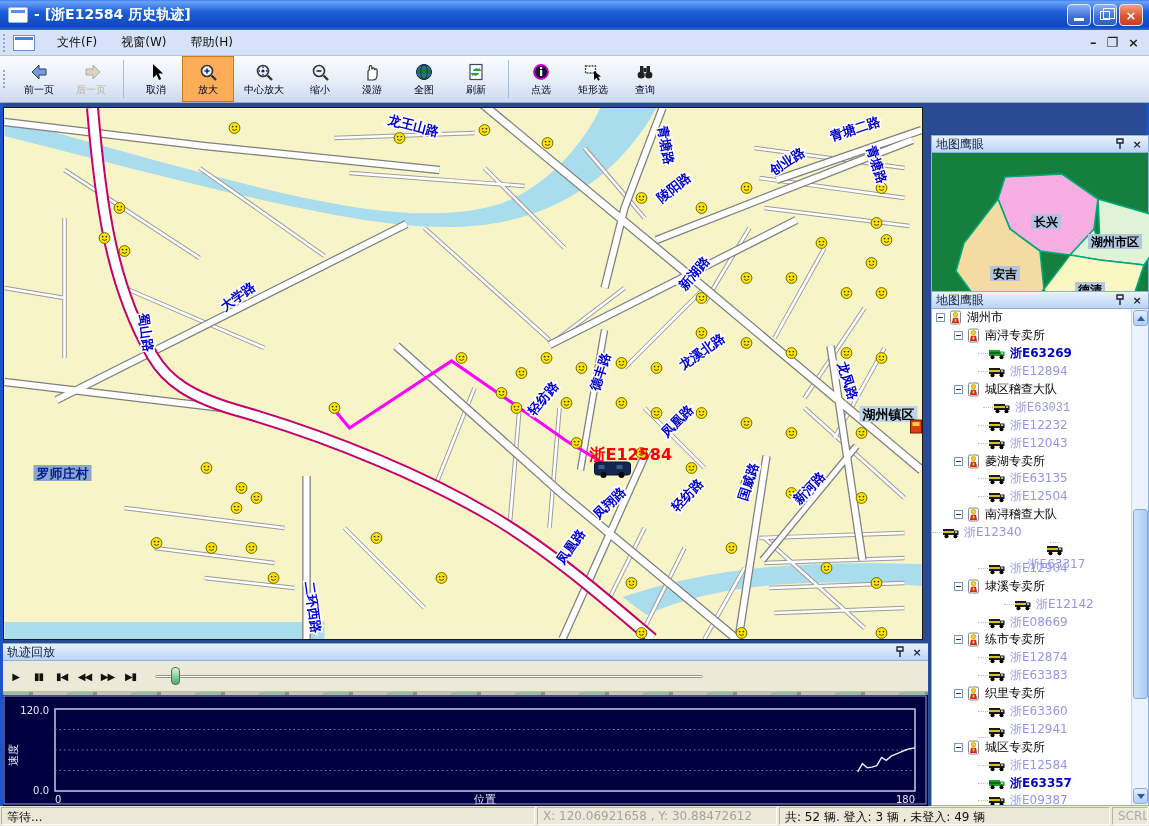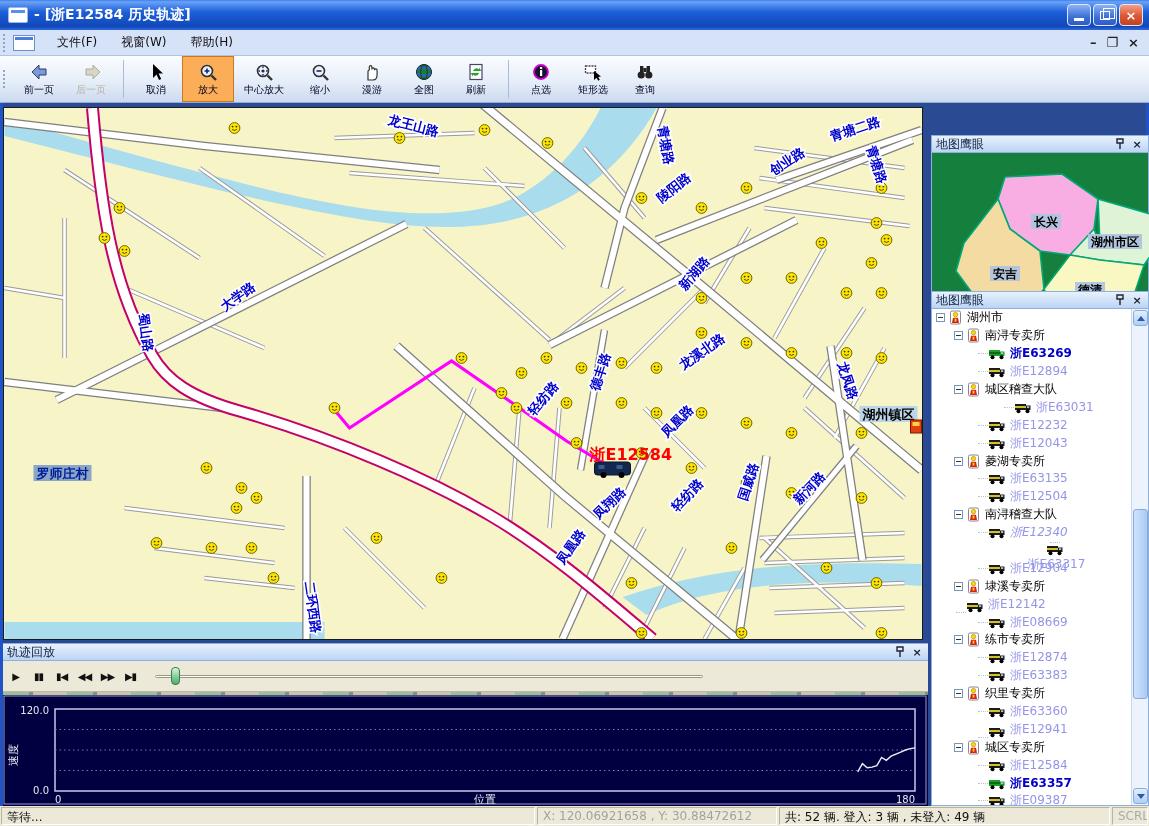--- a/index.html
+++ b/index.html
@@ -570,21 +570,21 @@
             <span class="ticon">
               <svg width="15" height="15" viewBox="0 0 15 15">
                 <rect x="2.5" y="1" width="10" height="13" rx="1.5" fill="#FFF" stroke="#888"></rect>
                 <circle cx="7.5" cy="4.6" r="2.2" fill="#FFD800" stroke="#A08000" stroke-width="0.6"></circle>
                 <path d="M4 13 L5 7.8 L10 7.8 L11 13 Z" fill="#D82020"></path>
                 <rect x="6.6" y="8.6" width="1.8" height="3" fill="#FFD800"></rect>
               </svg>
             </span>
             <span class="tlabel ">城区稽查大队</span>
           </div>
-          <div class="trow" style="padding-left: 72px;">
+          <div class="trow" style="padding-left: 51px; font-family: Liberation Mono, monospace;">
             <div class="tstub"></div>
             <span class="ticon">
               <svg width="18" height="13" viewBox="0 0 18 13">
                 <rect x="1" y="3" width="11" height="6" fill="#1C1C1C"></rect>
                 <rect x="1" y="5" width="11" height="2" fill="#D8C020"></rect>
                 <rect x="12" y="4.5" width="4.5" height="4.5" fill="#1C1C1C"></rect>
                 <rect x="13" y="5.2" width="2.2" height="1.8" fill="#9AC8E8"></rect>
                 <circle cx="4.5" cy="10.2" r="2" fill="#000"></circle>
                 <circle cx="13.5" cy="10.2" r="2" fill="#000"></circle>
               </svg>
@@ -664,21 +664,21 @@
             <span class="ticon">
               <svg width="15" height="15" viewBox="0 0 15 15">
                 <rect x="2.5" y="1" width="10" height="13" rx="1.5" fill="#FFF" stroke="#888"></rect>
                 <circle cx="7.5" cy="4.6" r="2.2" fill="#FFD800" stroke="#A08000" stroke-width="0.6"></circle>
                 <path d="M4 13 L5 7.8 L10 7.8 L11 13 Z" fill="#D82020"></path>
                 <rect x="6.6" y="8.6" width="1.8" height="3" fill="#FFD800"></rect>
               </svg>
             </span>
             <span class="tlabel ">南浔稽查大队</span>
           </div>
-          <div class="trow" style="padding-left: 46px; font-style: italic;">
+          <div class="trow" style="">
             <div class="tstub"></div>
             <span class="ticon">
               <svg width="18" height="13" viewBox="0 0 18 13">
                 <rect x="1" y="3" width="11" height="6" fill="#1C1C1C"></rect>
                 <rect x="1" y="5" width="11" height="2" fill="#D8C020"></rect>
                 <rect x="12" y="4.5" width="4.5" height="4.5" fill="#1C1C1C"></rect>
                 <rect x="13" y="5.2" width="2.2" height="1.8" fill="#9AC8E8"></rect>
                 <circle cx="4.5" cy="10.2" r="2" fill="#000"></circle>
                 <circle cx="13.5" cy="10.2" r="2" fill="#000"></circle>
               </svg>
@@ -718,21 +718,21 @@
             <span class="ticon">
               <svg width="15" height="15" viewBox="0 0 15 15">
                 <rect x="2.5" y="1" width="10" height="13" rx="1.5" fill="#FFF" stroke="#888"></rect>
                 <circle cx="7.5" cy="4.6" r="2.2" fill="#FFD800" stroke="#A08000" stroke-width="0.6"></circle>
                 <path d="M4 13 L5 7.8 L10 7.8 L11 13 Z" fill="#D82020"></path>
                 <rect x="6.6" y="8.6" width="1.8" height="3" fill="#FFD800"></rect>
               </svg>
             </span>
             <span class="tlabel ">埭溪专卖所</span>
           </div>
-          <div class="trow" style="padding-left: 24px; align-items: flex-end;">
+          <div class="trow" style="padding-left: 72px;">
             <div class="tstub"></div>
             <span class="ticon">
               <svg width="18" height="13" viewBox="0 0 18 13">
                 <rect x="1" y="3" width="11" height="6" fill="#1C1C1C"></rect>
                 <rect x="1" y="5" width="11" height="2" fill="#D8C020"></rect>
                 <rect x="12" y="4.5" width="4.5" height="4.5" fill="#1C1C1C"></rect>
                 <rect x="13" y="5.2" width="2.2" height="1.8" fill="#9AC8E8"></rect>
                 <circle cx="4.5" cy="10.2" r="2" fill="#000"></circle>
                 <circle cx="13.5" cy="10.2" r="2" fill="#000"></circle>
               </svg>

